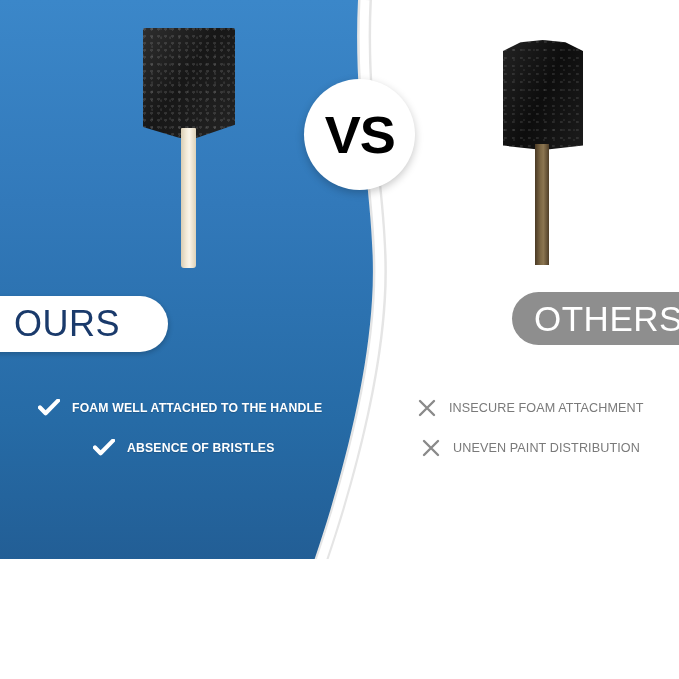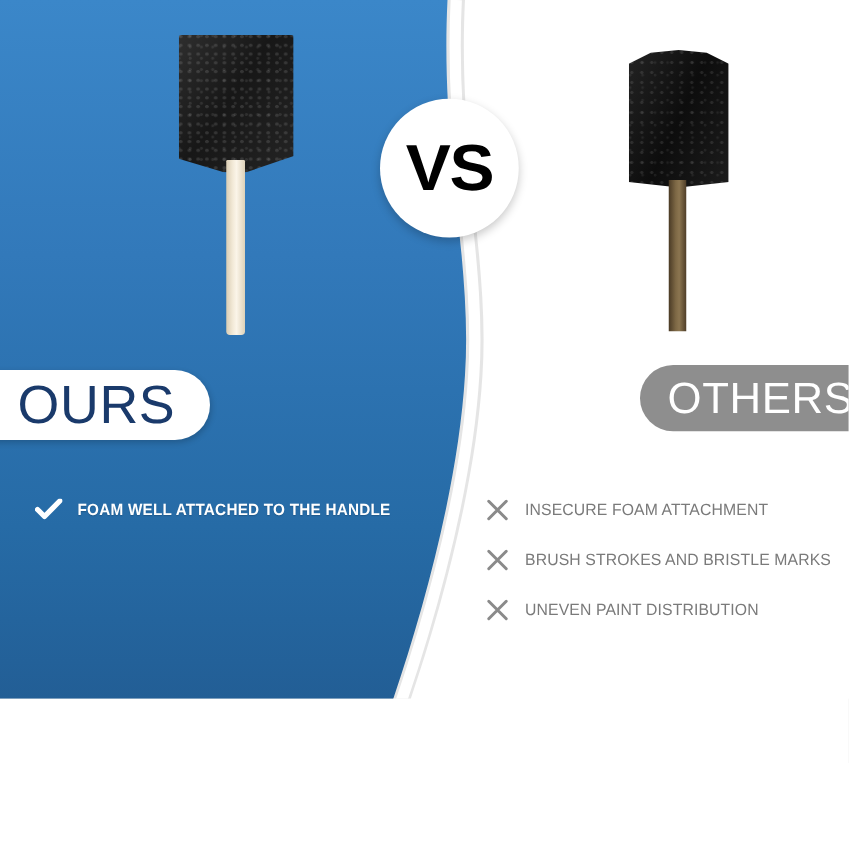--- a/index.html
+++ b/index.html
@@ -109,21 +109,21 @@
     left:-14px; top:296px;
     width:182px; height:56px;
     background:#ffffff;
     border-radius:0 30px 30px 0;
     box-shadow:1px 2px 5px rgba(0,0,0,.20);
     display:flex; align-items:center;
     z-index:5;
   }
   #ours-banner .banner-label{
     margin-left:28px;
-    font-size:43px;
+    font-size:36px;
     color:#1a3a6b;
     letter-spacing:.5px;
     line-height:1;
   }
   #others-banner{
     position:absolute;
     left:512px; top:292px;
     width:181px; height:53px;
     background:#8e8e8e;
     border-radius:30px 0 0 30px;
@@ -148,20 +148,21 @@
   #others-list{
     position:absolute;
     left:388px; top:388px;
     width:290px;
     z-index:5;
   }
   .feat-row{
     display:flex;
     align-items:center;
     height:40px;
+    justify-content:center;
   }
   .mark{
     width:30px;
     flex:0 0 30px;
     display:flex; align-items:center; justify-content:flex-start;
   }
   .feat-text{
     font-size:13px;
     line-height:1.1;
   }
@@ -222,42 +223,42 @@
 
   <div id="ours-list">
     <div class="feat-row">
       <span class="mark">
         <svg width="22" height="18" viewBox="0 0 22 18">
             <path d="M2,8.6 L7.6,14.2 L20,1.6" fill="none" stroke="#ffffff" stroke-width="4.2" stroke-linecap="round" stroke-linejoin="round"></path>
           </svg>
       </span>
       <span class="feat-text">FOAM WELL ATTACHED TO THE HANDLE</span>
     </div>
+    <div class="feat-row">
+      <span class="mark">
+        <svg width="22" height="18" viewBox="0 0 22 18">
+            <path d="M2,8.6 L7.6,14.2 L20,1.6" fill="none" stroke="#ffffff" stroke-width="4.2" stroke-linecap="round" stroke-linejoin="round"></path>
+          </svg>
+      </span>
+      <span class="feat-text">ABSENCE OF BRISTLES</span>
+    </div>
   </div>
 
   <div id="others-list">
     <div class="feat-row">
       <span class="mark">
         <svg width="20" height="20" viewBox="0 0 20 20">
             <path d="M3,3 L17,17 M17,3 L3,17" fill="none" stroke="#8a8a8a" stroke-width="2.4" stroke-linecap="round"></path>
           </svg>
       </span>
       <span class="feat-text">INSECURE FOAM ATTACHMENT</span>
     </div>
     <div class="feat-row">
       <span class="mark">
         <svg width="20" height="20" viewBox="0 0 20 20">
             <path d="M3,3 L17,17 M17,3 L3,17" fill="none" stroke="#8a8a8a" stroke-width="2.4" stroke-linecap="round"></path>
           </svg>
       </span>
-      <span class="feat-text">BRUSH STROKES AND BRISTLE MARKS</span>
-    </div>
-    <div class="feat-row">
-      <span class="mark">
-        <svg width="20" height="20" viewBox="0 0 20 20">
-            <path d="M3,3 L17,17 M17,3 L3,17" fill="none" stroke="#8a8a8a" stroke-width="2.4" stroke-linecap="round"></path>
-          </svg>
-      </span>
       <span class="feat-text">UNEVEN PAINT DISTRIBUTION</span>
     </div>
   </div>
 
 </div>
 
 </body></html>

